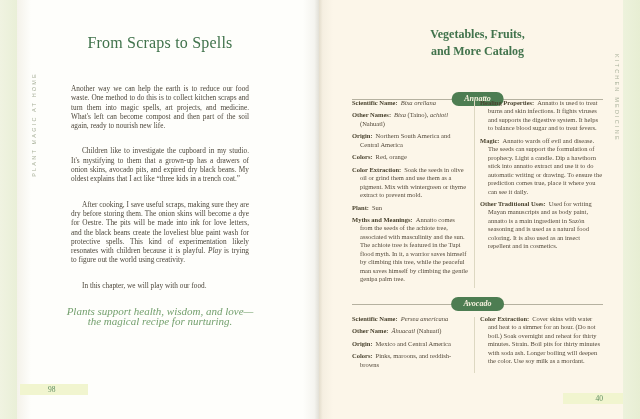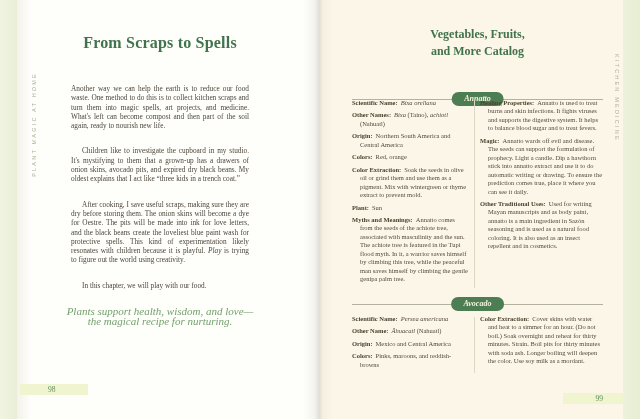--- a/index.html
+++ b/index.html
@@ -16,21 +16,21 @@
         background:linear-gradient(to right,rgba(120,110,80,0) 0%,rgba(120,110,80,0.07) 38%,rgba(120,110,80,0.20) 52%,rgba(120,110,80,0.05) 66%,rgba(120,110,80,0) 100%);}
 
   
   .spine{font-family:"Liberation Sans",sans-serif;font-size:5.5px;letter-spacing:2.2px;
          color:#a9b19b;writing-mode:vertical-rl;text-orientation:mixed;white-space:nowrap;}
   .spine-left{left:14px;top:72px;transform:rotate(180deg);}
   .spine-right{left:295px;top:54px;}
 
   
   .lp-title{left:38px;top:34px;width:210px;text-align:center;
-            font-size:16px;font-weight:bold;color:#41734c;letter-spacing:.2px;}
+            font-size:16px;font-weight:normal;color:#41734c;letter-spacing:.2px;}
   .lp-body{left:38px;top:68px;width:210px;font-size:7.3px;line-height:9.3px;
            color:#4c463a;text-align:justify;}
   .lp-body p{margin:16px;}
   .lp-body p.ind{text-indent:11px;font-family:Liberation Serif, serif;}
   .lp-quote{margin-top:9px;text-align:center;font-style:italic;color:#74a06e;
             font-size:11px;line-height:10px;}
   .pagenum{font-size:7.5px;color:#5d8c5d;background:#f1f5cf;line-height:11px;}
   .pn-left{left:3px;bottom:24px;width:40px;padding-left:28px;font-family:Liberation Serif, serif;}
   .pn-right{right:0px;bottom:15px;width:40px;text-align:right;padding-right:20px;}
 
@@ -121,18 +121,18 @@
         <p class="entry"><b>Other Name:</b><i>Āhuacatl</i><span> (Nahuatl)</span></p>
         <p class="entry"><b>Origin:</b><span>Mexico and Central America</span></p>
         <p class="entry"><b>Colors:</b><span>Pinks, maroons, and reddish-browns</span></p>
       </div>
       <div class="col-div"></div>
       <div class="col-b">
         <p class="entry"><b>Color Extraction:</b><span>Cover skins with water and heat to a simmer for an hour. (Do not boil.) Soak overnight and reheat for thirty minutes. Strain. Boil pits for thirty minutes with soda ash. Longer boiling will deepen the color. Use soy milk as a mordant.</span></p>
       </div>
     </div>
 
-    <div class="abs pagenum pn-right">99</div>
+    <div class="abs pagenum pn-right">40</div>
   </div>
 
   <div class="abs seam"></div>
   <div class="abs edge-right"></div>
 </div>
 
 </body></html>

